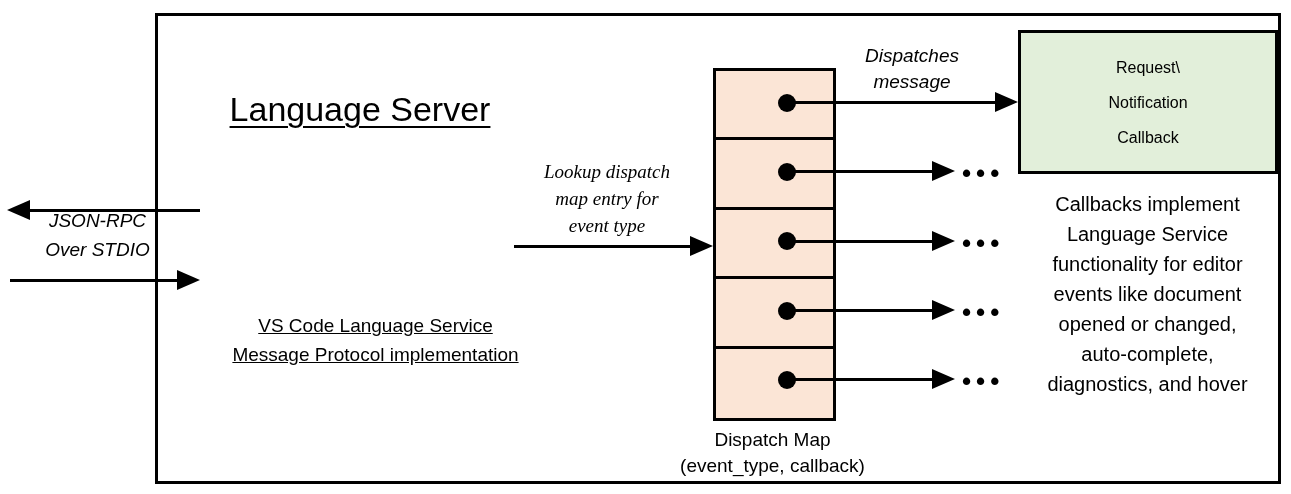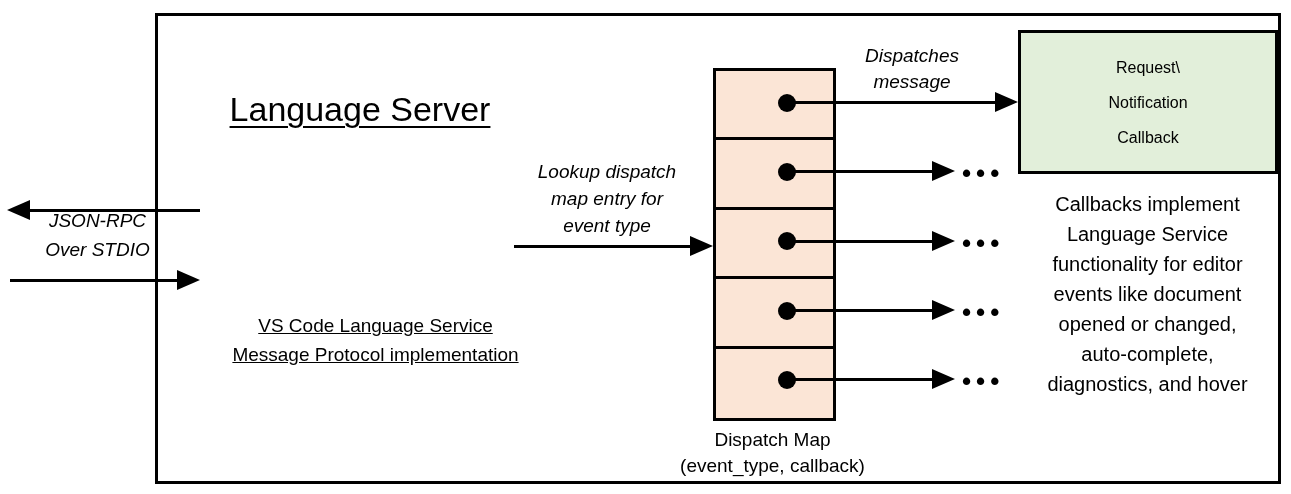--- a/index.html
+++ b/index.html
@@ -74,21 +74,21 @@
   .head-left {
     width: 0; height: 0;
     border-top: 10px solid transparent;
     border-bottom: 10px solid transparent;
     border-right: 23px solid #000;
   }
 
   
   .lbl { font-size: 19px; line-height: 27px; }
   .jsonrpc-label   { left: 15px;  top: 206px; width: 165px; line-height: 29px; }
-  .lookup-label    { left: 512px; top: 158px; width: 190px; }
+  .lookup-label    { left: 512px; top: 158px; width: 190px; font-family: Liberation Serif, serif; }
   .dispatch-label  { left: 852px; top: 43px;  width: 120px; line-height: 26px; }
   .reader-caption  { left: 198px; top: 311px; width: 355px; line-height: 29px; text-decoration: underline; }
   .map-label       { left: 640px; top: 427px; width: 265px; line-height: 26px; }
   .callbacks-note  { left: 1020px; top: 189px; width: 255px; font-size: 20px; line-height: 30px; }
 
   .ellipsis {
     font-size: 26px; font-weight: bold; letter-spacing: 5px;
     line-height: 26px;
   }
 </style>

